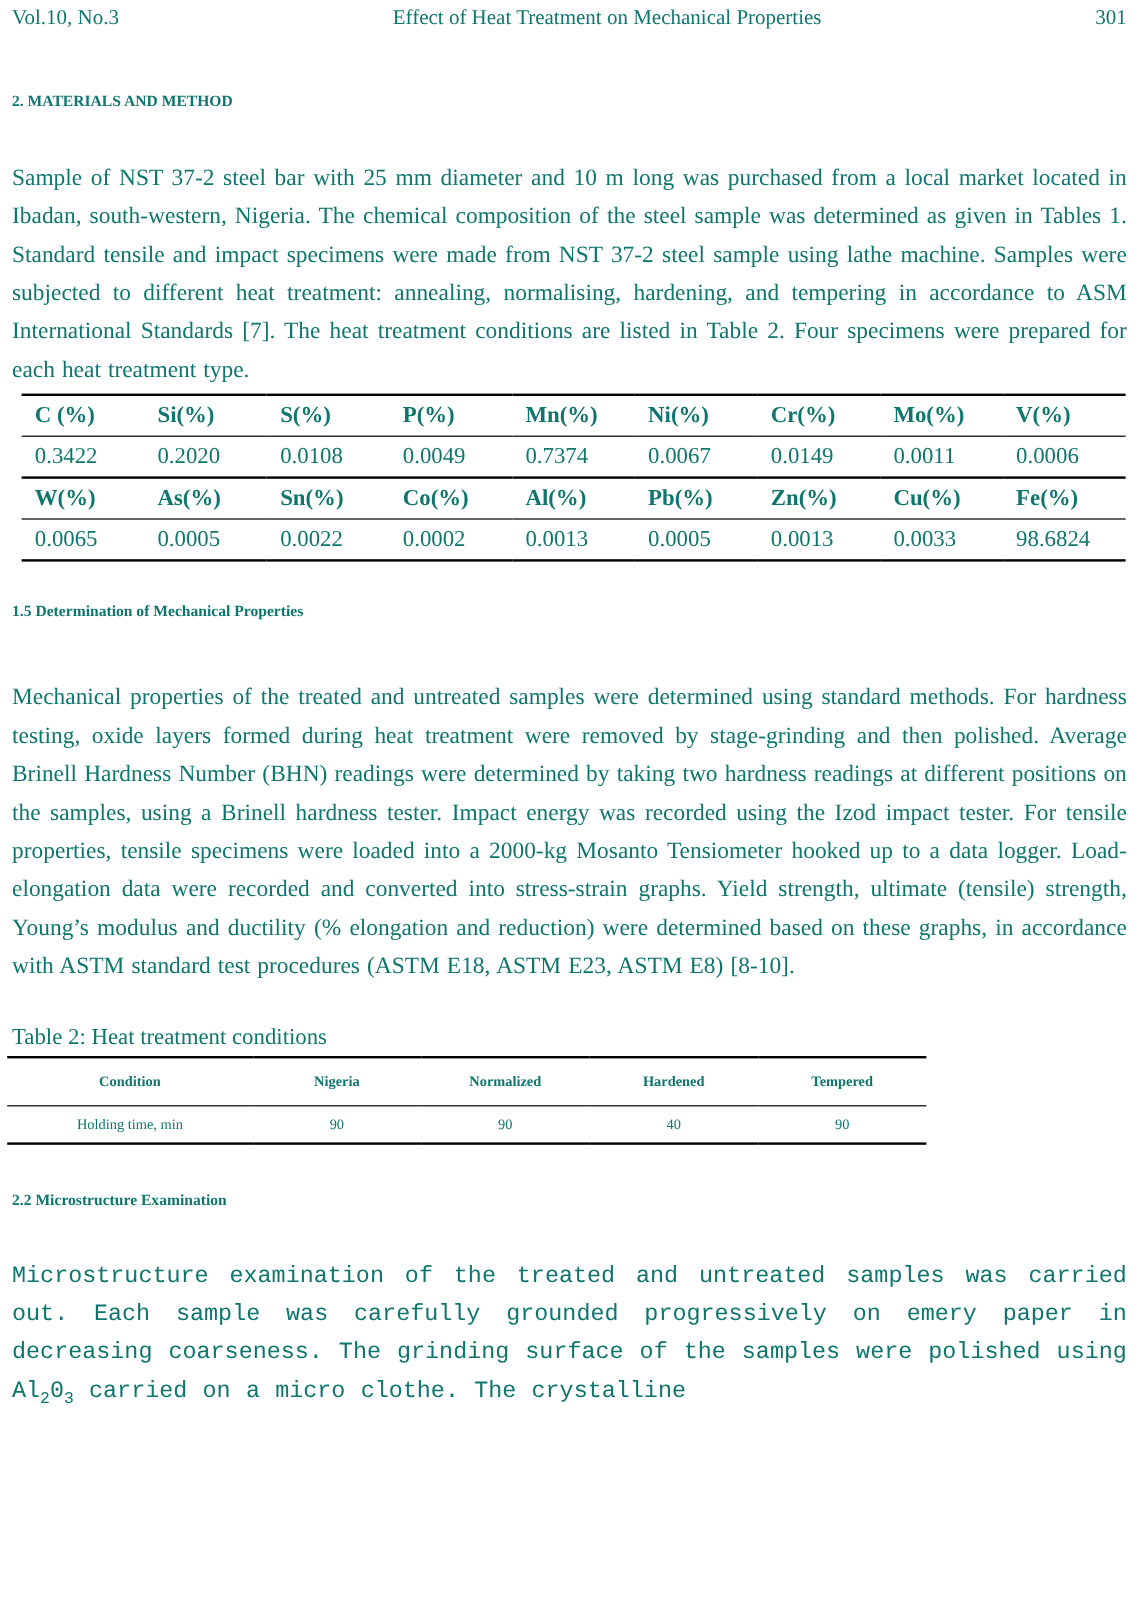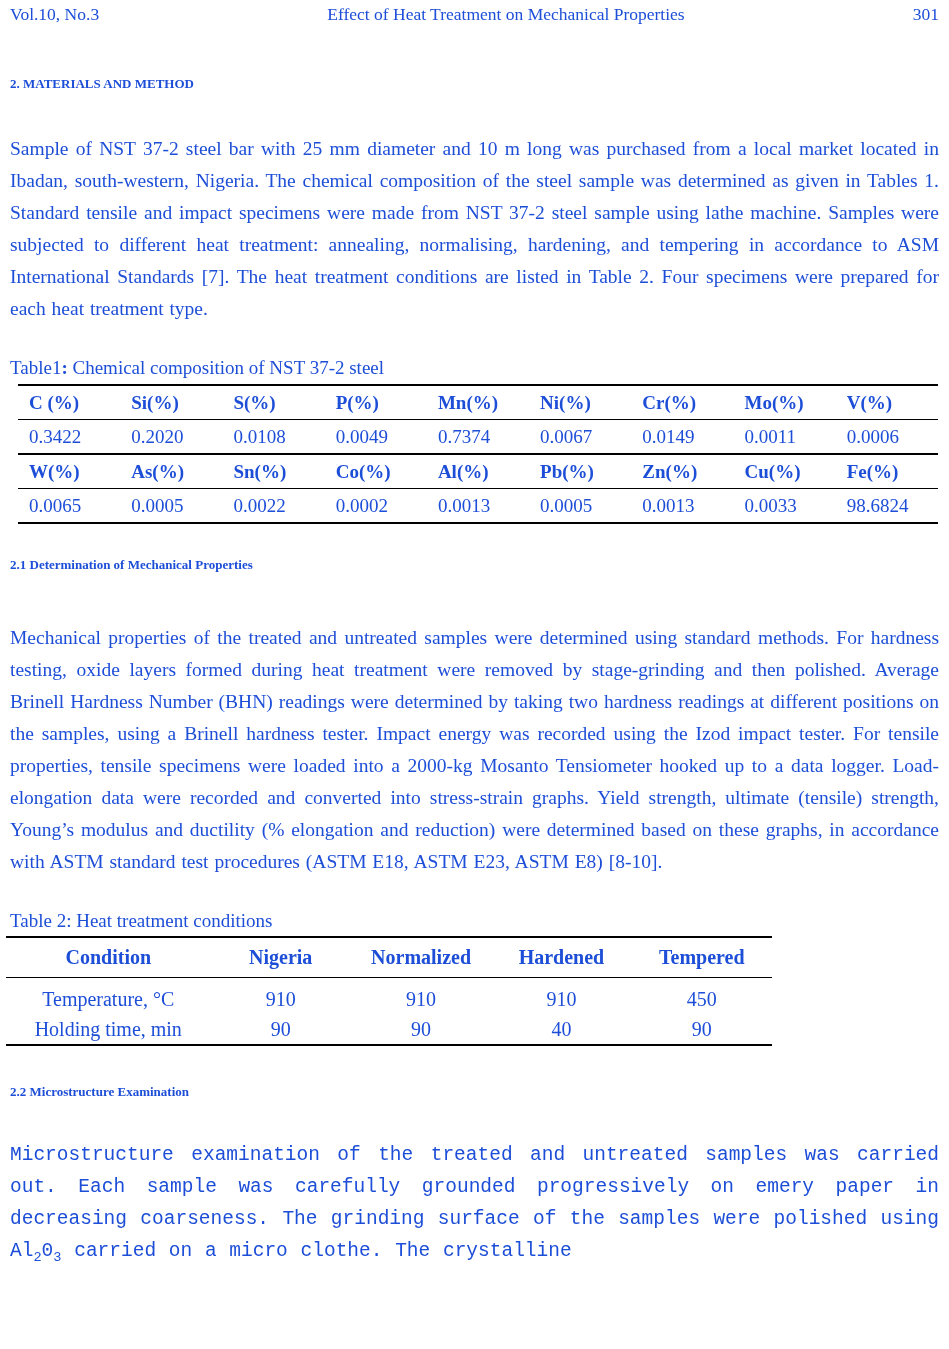--- a/index.html
+++ b/index.html
@@ -1,19 +1,19 @@
 <!DOCTYPE html>
 <html><head>
 <meta charset="utf-8">
 <style>
   html,body{margin:0;padding:0;background:#ffffff;}
   .page{
     position:relative;
     width:949px;height:1349px;
-    background:#ffffff;color:#1d4ed8;
+    background:#ffffff;color:#0f766e;
     font-family:"Liberation Serif","DejaVu Serif",serif;
     overflow:hidden;box-sizing:border-box;
     padding:3px 10px 0 10px;
   }
   .pagehead{
     display:flex;justify-content:space-between;align-items:baseline;
     font-size:17.5px;line-height:22px;
   }
   .sec{
     font-size:13px;line-height:26px;font-weight:bold;margin:0;
@@ -41,21 +41,21 @@
     border-top:2.5px solid #000;border-bottom:2.5px solid #000;
   }
   .t1 td{line-height:25px;padding:4px 2px 4px 11px;text-align:left;overflow:hidden;white-space:nowrap;}
   .t1 tr.hdr td{font-weight:bold;}
   .t1 tr.hdr{border-bottom:1.5px solid #000;}
   .t1 tr.mid{border-bottom:2.5px solid #000;}
 
   table.t2{
     border-collapse:collapse;table-layout:fixed;
     width:766px;margin:2px 0 0 -4px;
-    font-size:20px;
+    font-size:12px;
     border-top:2px solid #000;border-bottom:2.5px solid #000;
   }
   .t2 td{text-align:center;line-height:24px;padding:3px 0;}
   .t2 tr.hd{border-bottom:1.5px solid #000;}
   .t2 tr.hd td{font-weight:bold;padding:7px 0 8px;}
   .t2 tr.r0 td{padding-top:9px;}
   .t2 col.c0{width:204px;}
   .t2 col.cx{width:140px;}
 </style>
 </head>
@@ -66,21 +66,20 @@
   <div class="pagehead">
     <span>Vol.10, No.3</span>
     <span>Effect of Heat Treatment on Mechanical Properties</span>
     <span>301</span>
   </div>
 
   <p class="sec h1">2. MATERIALS AND METHOD</p>
 
   <p class="para p1">Sample of NST 37-2 steel bar with 25 mm diameter and 10 m long was purchased from a local market located in Ibadan, south-western, Nigeria. The chemical composition of the steel sample was determined as given in Tables 1. Standard tensile and impact specimens were made from NST 37-2 steel sample using lathe machine. Samples were subjected to different heat treatment: annealing, normalising, hardening, and tempering in accordance to ASM International Standards [7]. The heat treatment conditions are listed in Table 2. Four specimens were prepared for each heat treatment type.</p>
 
-  <p class="cap c1"><span>Table1</span><b>:</b><span> Chemical composition of NST 37-2 steel</span></p>
 
   <table class="t1">
     <tbody>
       <tr class="hdr">
         <td>C (%)</td>
         <td>Si(%)</td>
         <td>S(%)</td>
         <td>P(%)</td>
         <td>Mn(%)</td>
         <td>Ni(%)</td>
@@ -117,21 +116,21 @@
         <td>0.0002</td>
         <td>0.0013</td>
         <td>0.0005</td>
         <td>0.0013</td>
         <td>0.0033</td>
         <td>98.6824</td>
       </tr>
     </tbody>
   </table>
 
-  <p class="sec h21">2.1 Determination of Mechanical Properties</p>
+  <p class="sec h21">1.5 Determination of Mechanical Properties</p>
 
   <p class="para p2">Mechanical properties of the treated and untreated samples were determined using standard methods. For hardness testing, oxide layers formed during heat treatment were removed by stage-grinding and then polished. Average Brinell Hardness Number (BHN) readings were determined by taking two hardness readings at different positions on the samples, using a Brinell hardness tester. Impact energy was recorded using the Izod impact tester. For tensile properties, tensile specimens were loaded into a 2000-kg Mosanto Tensiometer hooked up to a data logger. Load-elongation data were recorded and converted into stress-strain graphs. Yield strength, ultimate (tensile) strength, Young’s modulus and ductility (% elongation and reduction) were determined based on these graphs, in accordance with ASTM standard test procedures (ASTM E18, ASTM E23, ASTM E8) [8-10].</p>
 
   <p class="cap c2">Table 2: Heat treatment conditions</p>
 
   <table class="t2">
     <colgroup>
       <col class="c0">
         <col class="cx">
         <col class="cx">
@@ -139,27 +138,20 @@
         <col class="cx">
     </colgroup>
     <tbody>
       <tr class="hd">
         <td>Condition</td>
         <td>Nigeria</td>
         <td>Normalized</td>
         <td>Hardened</td>
         <td>Tempered</td>
       </tr>
-      <tr class="r0">
-        <td>Temperature, °C</td>
-        <td>910</td>
-        <td>910</td>
-        <td>910</td>
-        <td>450</td>
-      </tr>
       <tr>
         <td>Holding time, min</td>
         <td>90</td>
         <td>90</td>
         <td>40</td>
         <td>90</td>
       </tr>
     </tbody>
   </table>
 

